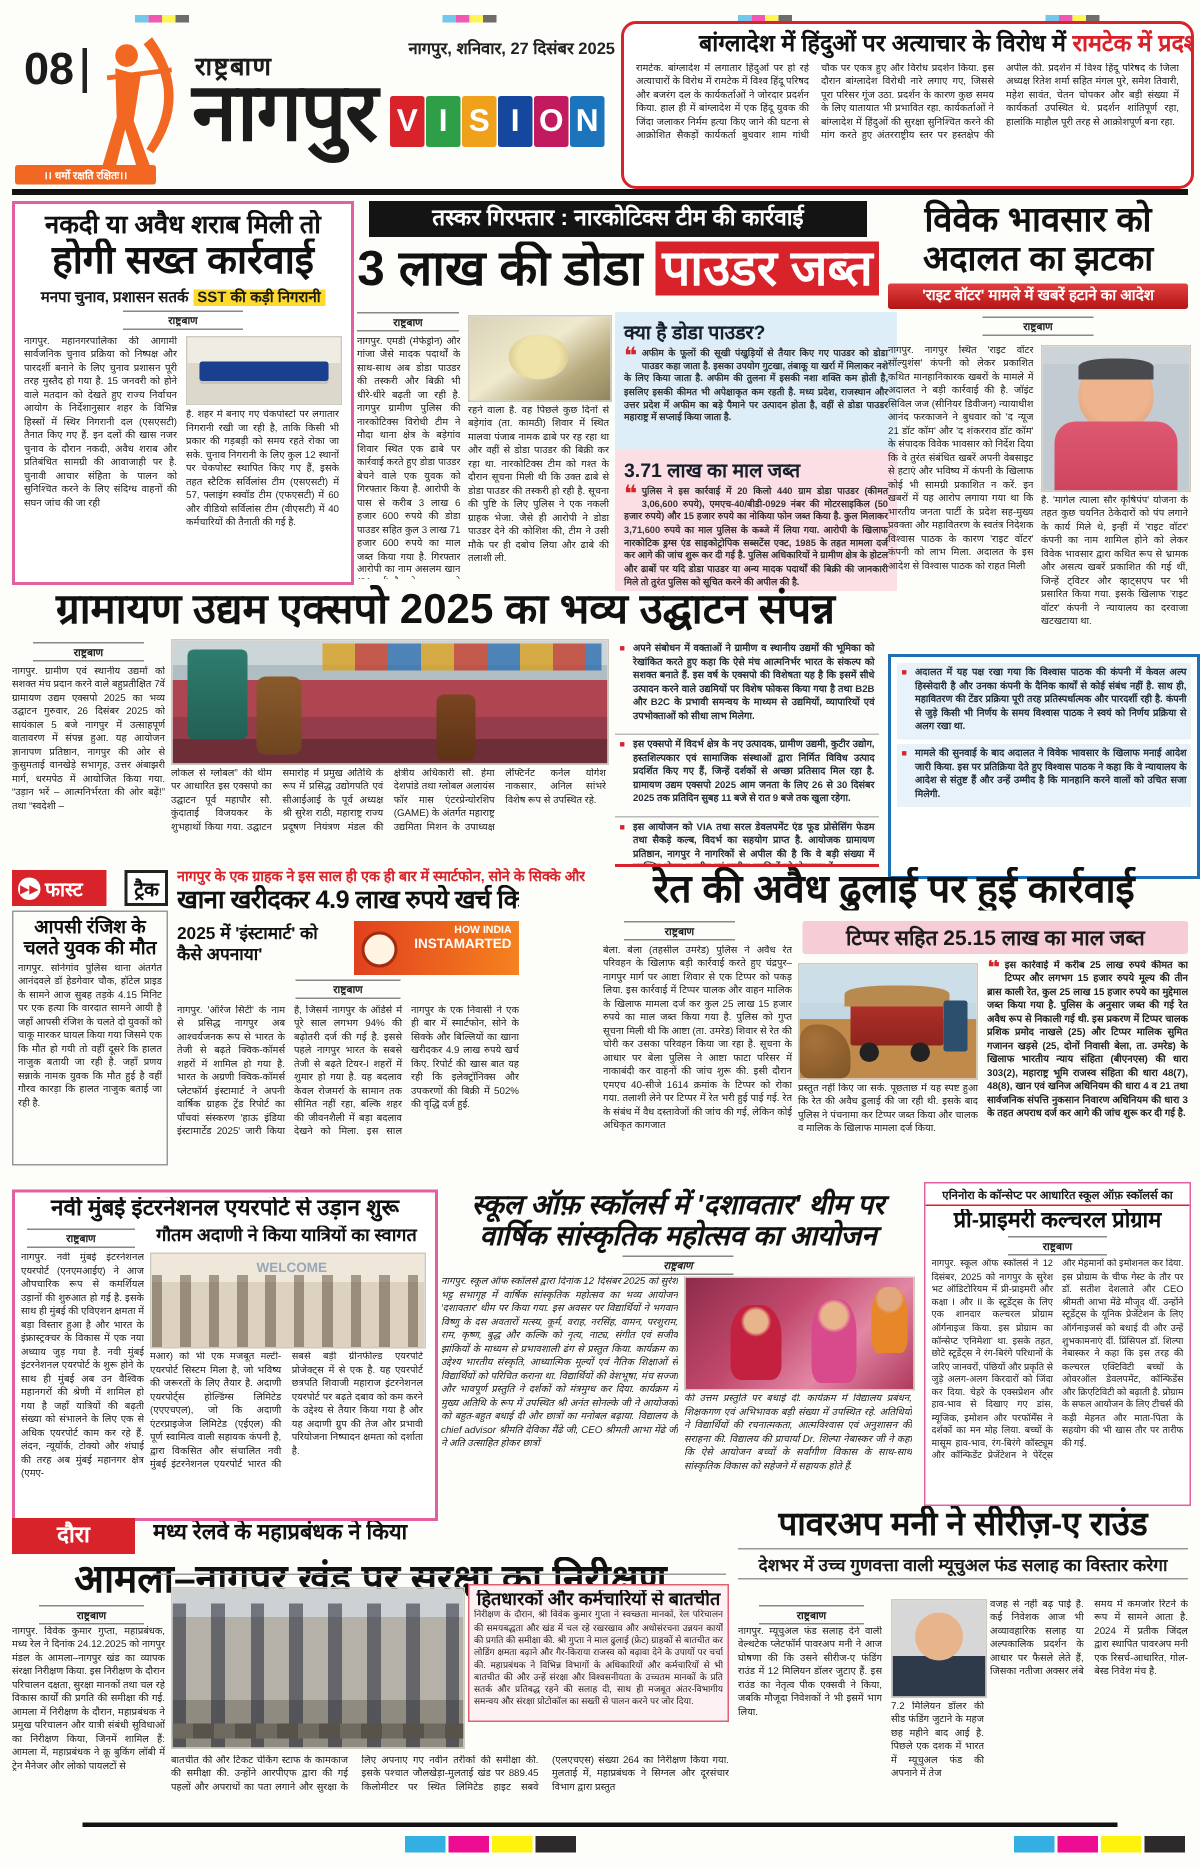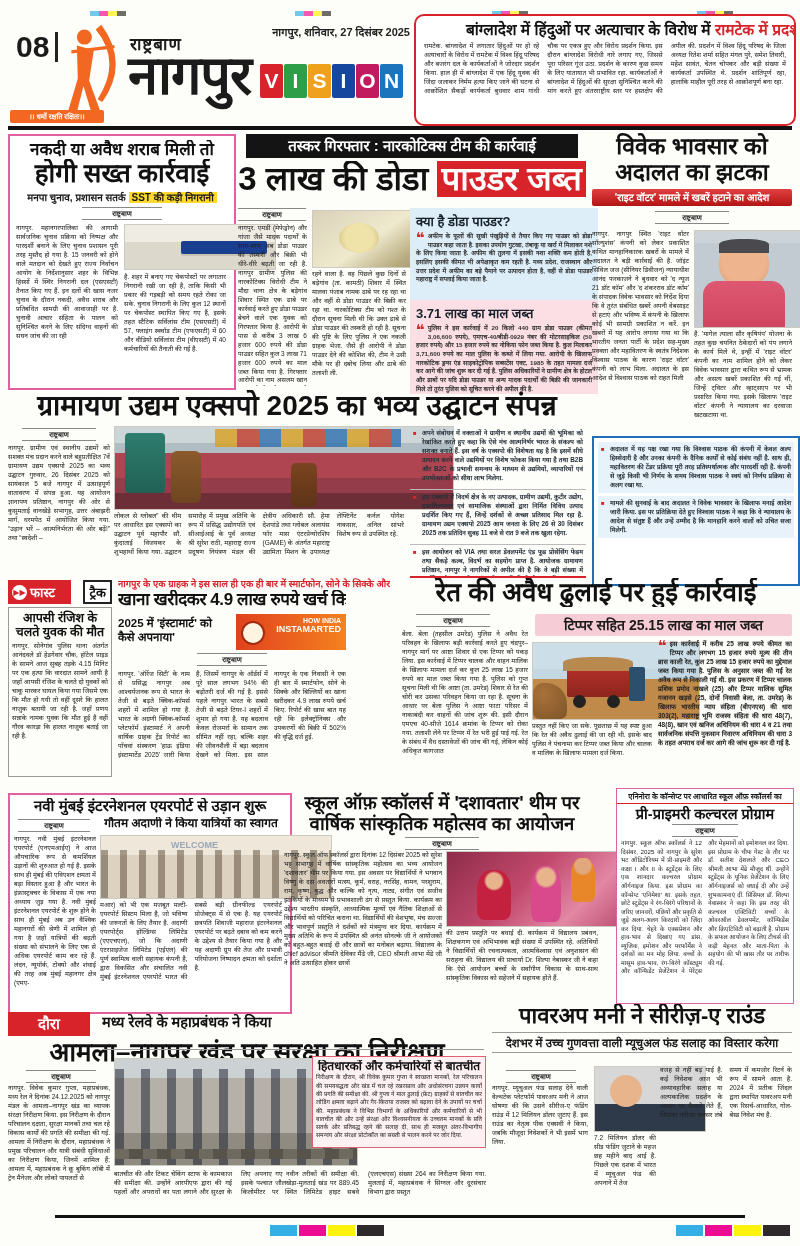--- a/index.html
+++ b/index.html
@@ -32,21 +32,21 @@
   .bluebox-border{border:2px solid #1e6fb5;background:#fff;}
   .kicker-bar{background:#141414;color:#fff;font-weight:700;text-align:center;}
   .infobox{overflow:hidden;padding:4px 6px;}
   .infobox .t{font-weight:800;font-size:13px;color:#17202a;margin-bottom:2px;}
   .infobox .b{font-size:6.2px;font-weight:600;line-height:1.4;text-align:justify;color:#333;}
   .qmark{float:left;color:#d8232a;font-size:15px;line-height:12px;margin-right:3px;font-weight:800;}
   .bullet{position:relative;padding:3px 3px 3px 12px;margin-bottom:3px;font-size:6.4px;
           font-weight:600;line-height:1.4;text-align:justify;color:#26303a;}
   .bullet:before{content:"■";position:absolute;left:3px;top:3px;color:#d8232a;font-size:6px;}
   .hairline-top{border-top:1px solid #bbb;}
-  .photo{overflow:hidden;border:1px solid #cfcac0;padding-left:48px;}
+  .photo{overflow:hidden;border:1px solid #cfcac0;}
   .yellow-hl{background:#ffd92b;padding:0 3px;}
   .regbar span{display:inline-block;width:9px;height:5px;opacity:.65;}
   .cmyk1{background:#29abe2;} .cmyk2{background:#ec008c;} .cmyk3{background:#fff200;} .cmyk4{background:#231f20;}
   .bigbar span{display:inline-block;width:27px;height:11px;margin-right:2px;opacity:.95;}
   .ftlogo{display:flex;height:24px;}
   .ftlogo .l{background:#d8232a;color:#fff;font-weight:800;font-size:13px;flex:1;
              display:flex;align-items:center;gap:3px;padding:0 4px;}
   .ftlogo .l .ic{width:15px;height:15px;background:#fff;border-radius:50%;color:#d8232a;
                  font-size:8px;line-height:15px;text-align:center;font-weight:800;}
   .ftlogo .r{background:#fff;border:2px solid #222;color:#111;font-weight:800;font-size:13px;
@@ -211,21 +211,21 @@
     <div class="abs byline" style="left:8px;top:24px;width:72px;">राष्ट्रबाण</div>
     <div class="abs hd center nowrap" style="left:90px;top:22px;width:182px;font-size:12px;">गौतम अदाणी ने किया यात्रियों का स्वागत</div>
     <div class="abs photo" style="left:90px;top:40px;width:182px;height:62px;background:linear-gradient(180deg,#efe8da 0 30%,#ddd2c0 30% 100%);">
       <div style="position:absolute;inset:14px 0 0 0;background:repeating-linear-gradient(90deg,rgba(70,55,40,.45) 0 7px,rgba(0,0,0,0) 7px 19px);"></div>
       <div style="position:absolute;left:70px;top:4px;width:60px;height:12px;color:#9aa7b8;font-weight:800;font-size:9px;">WELCOME</div>
     </div>
     <div class="abs art-body" style="left:4px;top:40px;width:82px;height:170px;">नागपुर. नवी मुंबई इंटरनेशनल एयरपोर्ट (एनएमआईए) ने आज औपचारिक रूप से कमर्शियल उड़ानों की शुरुआत हो गई है. इसके साथ ही मुंबई की एविएशन क्षमता में बड़ा विस्तार हुआ है और भारत के इंफ्रास्ट्रक्चर के विकास में एक नया अध्याय जुड़ गया है. नवी मुंबई इंटरनेशनल एयरपोर्ट के शुरू होने के साथ ही मुंबई अब उन वैश्विक महानगरों की श्रेणी में शामिल हो गया है जहाँ यात्रियों की बढ़ती संख्या को संभालने के लिए एक से अधिक एयरपोर्ट काम कर रहे हैं. लंदन, न्यूयॉर्क, टोक्यो और शंघाई की तरह अब मुंबई महानगर क्षेत्र (एमए-</div>
     <div class="abs art-body" style="left:90px;top:106px;width:182px;height:104px;column-count:2;column-gap:7px;">मआर) को भी एक मजबूत मल्टी-एयरपोर्ट सिस्टम मिला है, जो भविष्य की जरूरतों के लिए तैयार है. अदाणी एयरपोर्ट्स होल्डिंग्स लिमिटेड (एएएचएल), जो कि अदाणी एंटरप्राइजेज लिमिटेड (एईएल) की पूर्ण स्वामित्व वाली सहायक कंपनी है, द्वारा विकसित और संचालित नवी मुंबई इंटरनेशनल एयरपोर्ट भारत की सबसे बड़ी ग्रीनफील्ड एयरपोर्ट प्रोजेक्ट्स में से एक है. यह एयरपोर्ट छत्रपति शिवाजी महाराज इंटरनेशनल एयरपोर्ट पर बढ़ते दबाव को कम करने के उद्देश्य से तैयार किया गया है और यह अदाणी ग्रुप की तेज और प्रभावी परियोजना निष्पादन क्षमता को दर्शाता है.</div>
   </div>
 
-  <div class="abs" style="left:284px;top:793px;width:316px;height:217px;">
+  <div class="abs" style="left:294px;top:793px;width:316px;height:217px;font-style:italic;">
     <div class="hd center" style="font-size:18.5px;">स्कूल ऑफ़ स्कॉलर्स में 'दशावतार' थीम पर वार्षिक सांस्कृतिक महोत्सव का आयोजन</div>
     <div class="byline" style="width:74px;margin:3px auto 0;">राष्ट्रबाण</div>
     <div class="abs photo" style="left:162px;top:58px;width:152px;height:74px;background:linear-gradient(135deg,#8e2c4a,#c2496e 40%,#e287a4 68%,#b03a5e);">
       <div style="position:absolute;left:30px;top:18px;width:34px;height:50px;background:radial-gradient(circle at 50% 22%,#e8b48c 0 18%,#c42040 24% 100%);border-radius:40% 40% 20% 20%;"></div>
       <div style="position:absolute;left:84px;top:14px;width:30px;height:56px;background:radial-gradient(circle at 50% 20%,#e8b48c 0 18%,#d84a8c 24% 100%);border-radius:40% 40% 20% 20%;"></div>
       <div style="position:absolute;left:124px;top:6px;width:24px;height:44px;background:radial-gradient(circle at 50% 18%,#e0a87c 0 20%,#e8862a 26% 100%);border-radius:40% 40% 20% 20%;"></div>
     </div>
     <div class="abs art-body" style="left:0;top:58px;width:158px;height:154px;">नागपुर. स्कूल ऑफ स्कॉलर्स द्वारा दिनांक 12 दिसंबर 2025 को सुरेश भट्ट सभागृह में वार्षिक सांस्कृतिक महोत्सव का भव्य आयोजन 'दशावतार' थीम पर किया गया. इस अवसर पर विद्यार्थियों ने भगवान विष्णु के दस अवतारों मत्स्य, कूर्म, वराह, नरसिंह, वामन, परशुराम, राम, कृष्ण, बुद्ध और कल्कि को नृत्य, नाट्य, संगीत एवं सजीव झांकियों के माध्यम से प्रभावशाली ढंग से प्रस्तुत किया. कार्यक्रम का उद्देश्य भारतीय संस्कृति, आध्यात्मिक मूल्यों एवं नैतिक शिक्षाओं से विद्यार्थियों को परिचित कराना था. विद्यार्थियों की वेशभूषा, मंच सज्जा और भावपूर्ण प्रस्तुति ने दर्शकों को मंत्रमुग्ध कर दिया. कार्यक्रम में मुख्य अतिथि के रूप में उपस्थित श्री अनंत सोनल्के जी ने आयोजकों को बहुत-बहुत बधाई दी और छात्रों का मनोबल बढ़ाया. विद्यालय के chief advisor श्रीमति देविका मैंढे जी, CEO श्रीमती आभा मेंढे जी ने अति उत्साहित होकर छात्रों</div>
     <div class="abs art-body" style="left:162px;top:136px;width:152px;height:76px;">की उत्तम प्रस्तुति पर बधाई दी. कार्यक्रम में विद्यालय प्रबंधन, शिक्षकगण एवं अभिभावक बड़ी संख्या में उपस्थित रहे. अतिथियों ने विद्यार्थियों की रचनात्मकता, आत्मविश्वास एवं अनुशासन की सराहना की. विद्यालय की प्राचार्या Dr. शिल्पा नेबास्कर जी ने कहा कि ऐसे आयोजन बच्चों के सर्वांगीण विकास के साथ-साथ सांस्कृतिक विकास को सहेजने में सहायक होते हैं.</div>
   </div>

